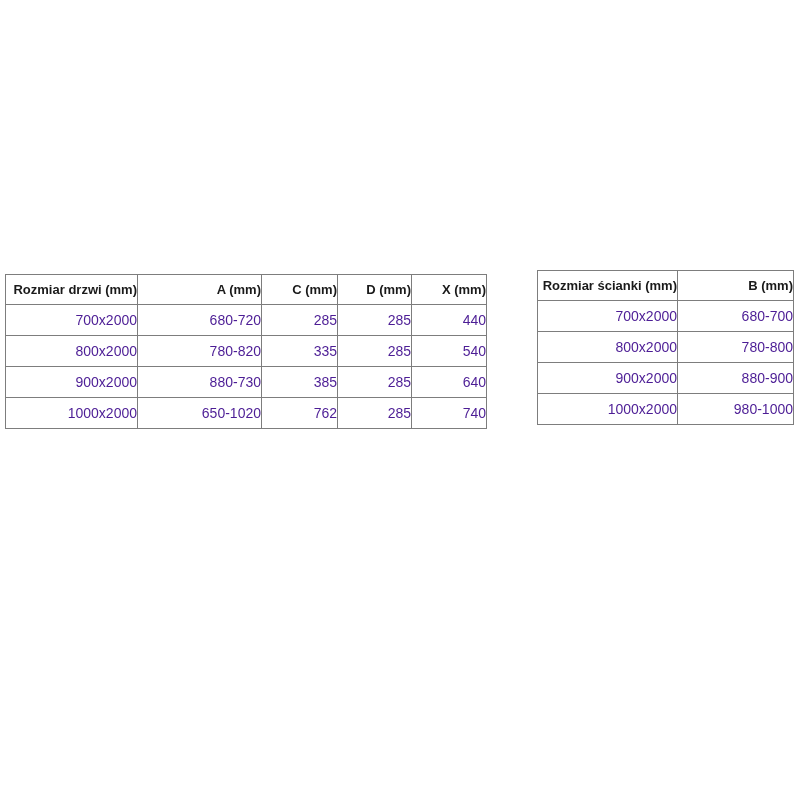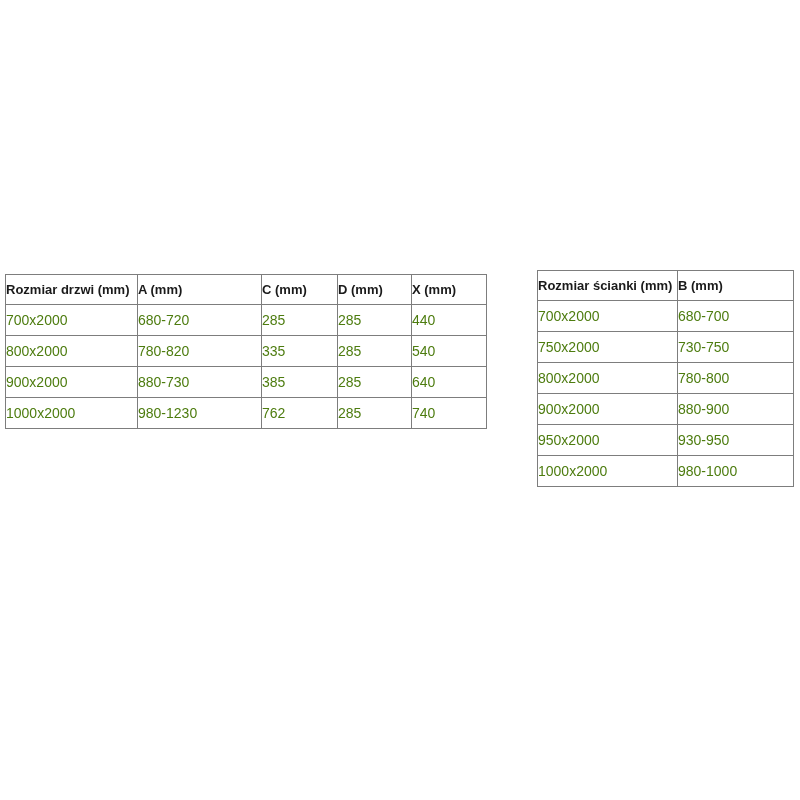--- a/index.html
+++ b/index.html
@@ -11,35 +11,35 @@
   }
   .canvas { position: relative; width: 800px; height: 800px; background: #ffffff; }
   table.spec {
     position: absolute;
     border-collapse: collapse;
     table-layout: fixed;
     background: #ffffff;
   }
   table.spec th, table.spec td {
     border: 1px solid #7d7d7d;
-    text-align: left;
+    text-align: right;
     vertical-align: middle;
     white-space: nowrap;
     overflow: hidden;
   }
   table.spec th {
     font-size: 13px;
     font-weight: bold;
     color: #1a1a1a;
     height: 30px;
   }
   table.spec td {
     font-size: 14px;
     font-weight: normal;
-    color: #4d7c0f;
+    color: #4c1d95;
     height: 31px;
   }
   #door-table  { left: 5px;   top: 274px; width: 481px; }
   #wall-table  { left: 537px; top: 270px; width: 256px; }
 </style>
 </head>
 <body>
 
 <div class="canvas">
 
@@ -77,21 +77,21 @@
       </tr>
       <tr>
         <td>900x2000</td>
         <td>880-730</td>
         <td>385</td>
         <td>285</td>
         <td>640</td>
       </tr>
       <tr>
         <td>1000x2000</td>
-        <td>980-1230</td>
+        <td>650-1020</td>
         <td>762</td>
         <td>285</td>
         <td>740</td>
       </tr>
     </tbody>
   </table>
 
   <table class="spec" id="wall-table">
     <colgroup>
       <col style="width:140px">
@@ -102,34 +102,26 @@
         <th>Rozmiar ścianki (mm)</th>
         <th>B (mm)</th>
       </tr>
     </thead>
     <tbody>
       <tr>
         <td>700x2000</td>
         <td>680-700</td>
       </tr>
       <tr>
-        <td>750x2000</td>
-        <td>730-750</td>
-      </tr>
-      <tr>
         <td>800x2000</td>
         <td>780-800</td>
       </tr>
       <tr>
         <td>900x2000</td>
         <td>880-900</td>
-      </tr>
-      <tr>
-        <td>950x2000</td>
-        <td>930-950</td>
       </tr>
       <tr>
         <td>1000x2000</td>
         <td>980-1000</td>
       </tr>
     </tbody>
   </table>
 
 </div>
 

